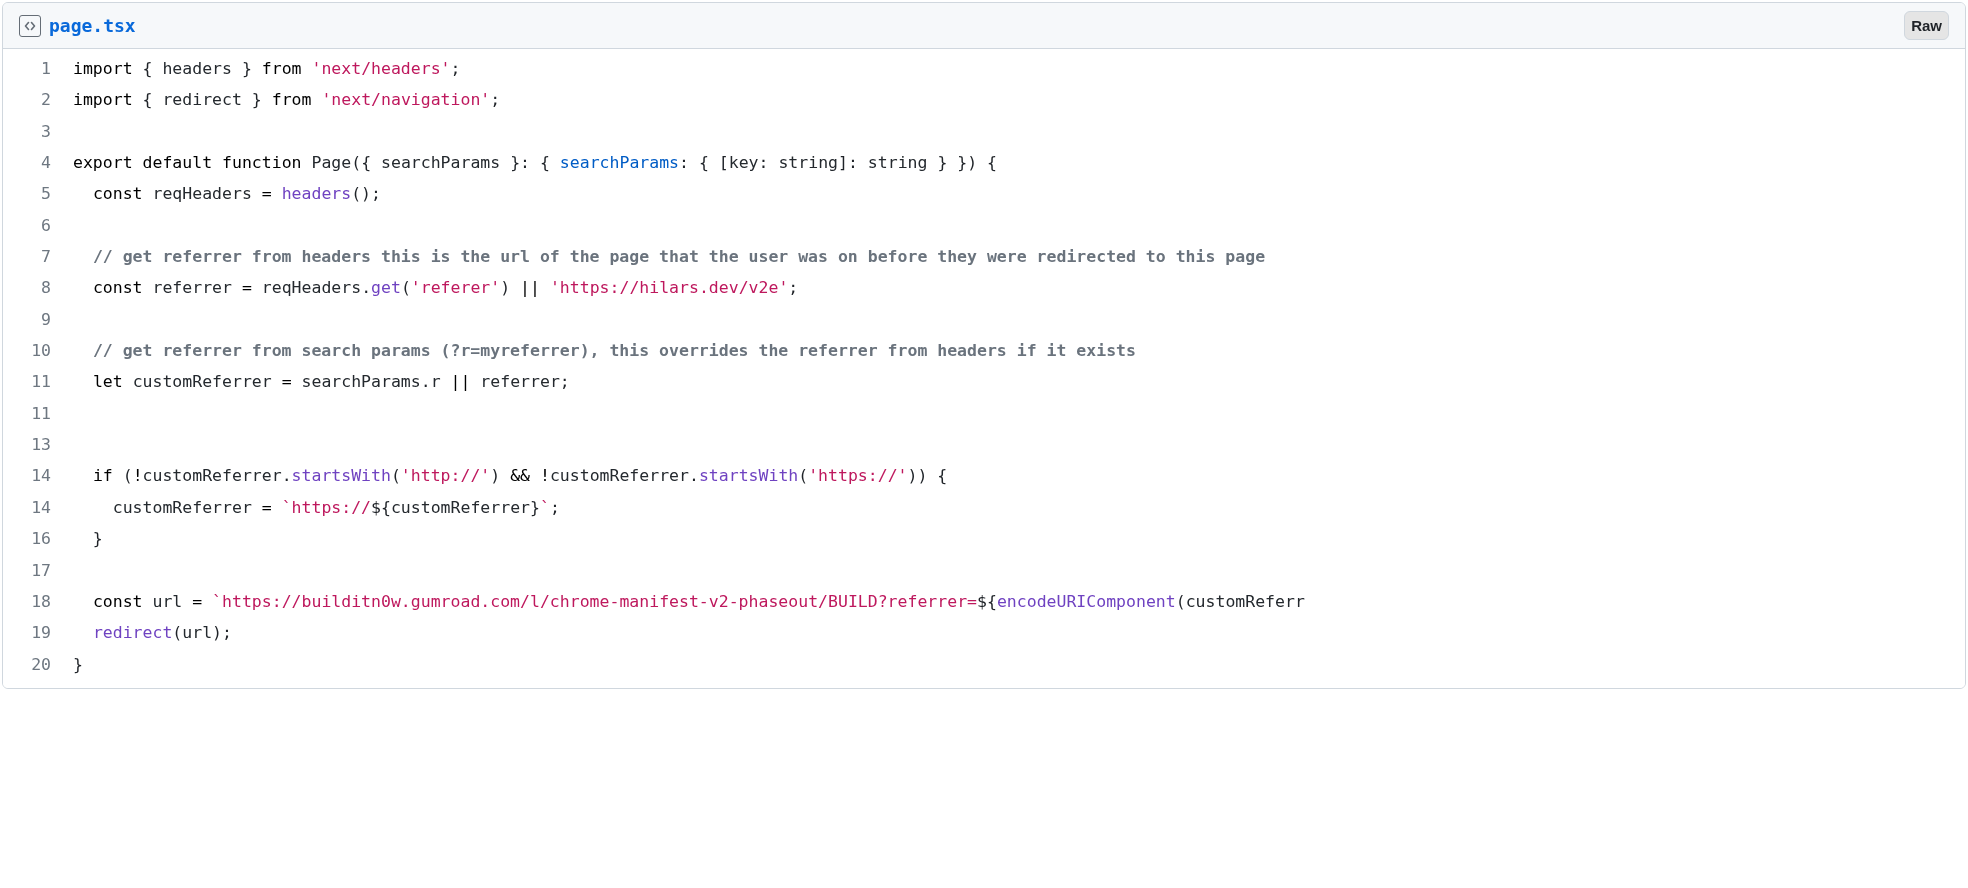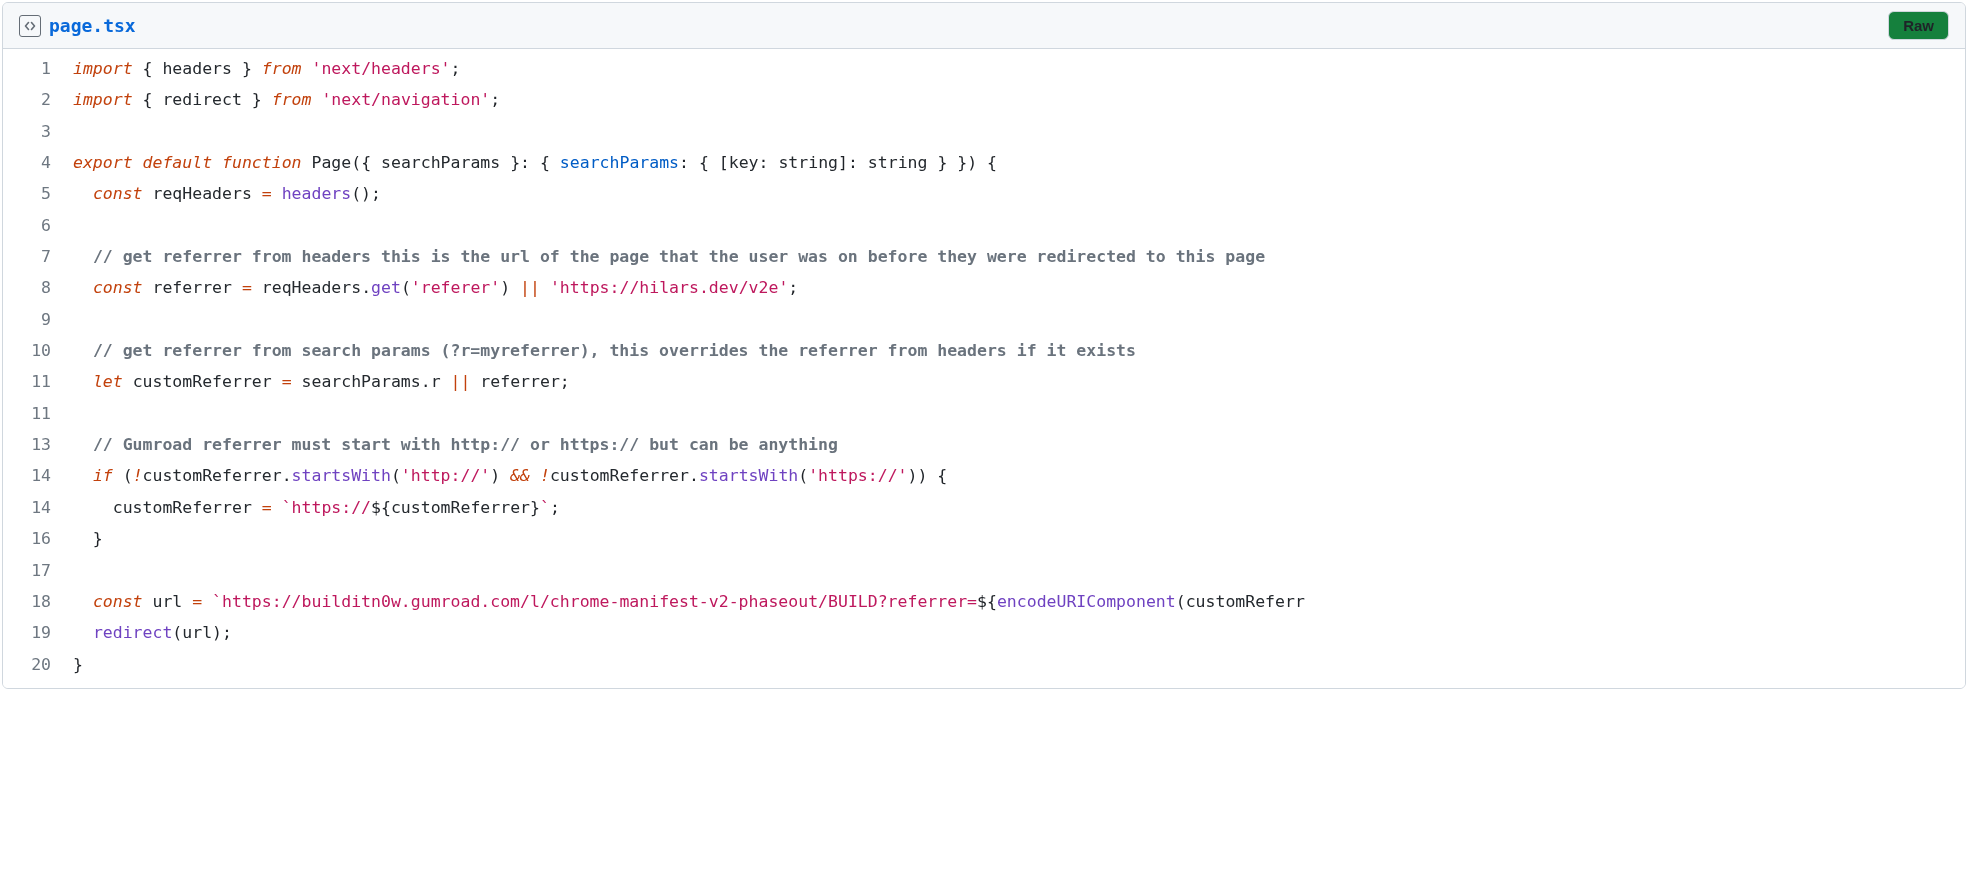--- a/index.html
+++ b/index.html
@@ -40,24 +40,24 @@
   }
   .code-square-icon svg { display: block; }
   .filename {
     font-family: ui-monospace, SFMono-Regular, "SF Mono", Menlo, Consolas, monospace;
     font-size: 18px;
     font-weight: 600;
     color: #0969da;
     cursor: pointer;
   }
   .raw-button {
-    background: #15803d;
+    background: #e5e5e5;
     border: 1px solid #d0d7de;
     border-radius: 6px;
-    padding: 5px 14px;
+    padding: 5px 6px;
     font-size: 15px;
     font-weight: 600;
     color: #1f2328;
     cursor: pointer;
   }
   .code-body {
     background: #ffffff;
     font-family: ui-monospace, SFMono-Regular, "SF Mono", Menlo, Consolas, monospace;
     font-size: 16.5px;
     line-height: 1.9;
@@ -73,21 +73,21 @@
     text-align: right;
     padding-right: 22px;
     color: #6e7781;
     user-select: none;
     flex-shrink: 0;
   }
   .line-content {
     flex: 1;
     overflow: hidden;
   }
-  .pl-k   { color: #c2410c; font-style: italic; }  
+  .pl-k   { color: #000000; }  
   .pl-s   { color: #be185d; }  
   .pl-c   { color: #6a737d; font-weight: bold; }  
   .pl-en  { color: #6f42c1; }  
   .pl-c1  { color: #005cc5; }  
   .pl-smi { color: #24292e; }  
 </style>
 </head>
 <body>
 
 <div class="file-box">
@@ -111,21 +111,21 @@
       <div class="code-line"><span class="gutter">3</span><span class="line-content"><span></span></span></div>
       <div class="code-line"><span class="gutter">4</span><span class="line-content"><span class="pl-k">export</span><span> </span><span class="pl-k">default</span><span> </span><span class="pl-k">function</span><span> </span><span class="pl-smi">Page</span><span>({ </span><span class="pl-smi">searchParams</span><span> }: { </span><span class="pl-c1">searchParams</span><span>: { [</span><span class="pl-smi">key</span><span>: </span><span class="pl-smi">string</span><span>]: </span><span class="pl-smi">string</span><span> } }) {</span></span></div>
       <div class="code-line"><span class="gutter">5</span><span class="line-content"><span>  </span><span class="pl-k">const</span><span> </span><span class="pl-smi">reqHeaders</span><span> </span><span class="pl-k">=</span><span> </span><span class="pl-en">headers</span><span>();</span></span></div>
       <div class="code-line"><span class="gutter">6</span><span class="line-content"><span></span></span></div>
       <div class="code-line"><span class="gutter">7</span><span class="line-content"><span>  </span><span class="pl-c">// get referrer from headers this is the url of the page that the user was on before they were redirected to this page</span></span></div>
       <div class="code-line"><span class="gutter">8</span><span class="line-content"><span>  </span><span class="pl-k">const</span><span> </span><span class="pl-smi">referrer</span><span> </span><span class="pl-k">=</span><span> </span><span class="pl-smi">reqHeaders</span><span>.</span><span class="pl-en">get</span><span>(</span><span class="pl-s">'referer'</span><span>) </span><span class="pl-k">||</span><span> </span><span class="pl-s">'https://hilars.dev/v2e'</span><span>;</span></span></div>
       <div class="code-line"><span class="gutter">9</span><span class="line-content"><span></span></span></div>
       <div class="code-line"><span class="gutter">10</span><span class="line-content"><span>  </span><span class="pl-c">// get referrer from search params (?r=myreferrer), this overrides the referrer from headers if it exists</span></span></div>
       <div class="code-line"><span class="gutter">11</span><span class="line-content"><span>  </span><span class="pl-k">let</span><span> </span><span class="pl-smi">customReferrer</span><span> </span><span class="pl-k">=</span><span> </span><span class="pl-smi">searchParams</span><span>.</span><span class="pl-smi">r</span><span> </span><span class="pl-k">||</span><span> </span><span class="pl-smi">referrer</span><span>;</span></span></div>
       <div class="code-line"><span class="gutter">11</span><span class="line-content"><span></span></span></div>
-      <div class="code-line"><span class="gutter">13</span><span class="line-content"><span>  </span><span class="pl-c">// Gumroad referrer must start with http:// or https:// but can be anything</span></span></div>
+      <div class="code-line"><span class="gutter">13</span><span class="line-content"><span>  </span></span></div>
       <div class="code-line"><span class="gutter">14</span><span class="line-content"><span>  </span><span class="pl-k">if</span><span> (</span><span class="pl-k">!</span><span class="pl-smi">customReferrer</span><span>.</span><span class="pl-en">startsWith</span><span>(</span><span class="pl-s">'http://'</span><span>) </span><span class="pl-k">&amp;&amp;</span><span> </span><span class="pl-k">!</span><span class="pl-smi">customReferrer</span><span>.</span><span class="pl-en">startsWith</span><span>(</span><span class="pl-s">'https://'</span><span>)) {</span></span></div>
       <div class="code-line"><span class="gutter">14</span><span class="line-content"><span>    </span><span class="pl-smi">customReferrer</span><span> </span><span class="pl-k">=</span><span> </span><span class="pl-s">`https://</span><span>${</span><span class="pl-smi">customReferrer</span><span>}</span><span class="pl-s">`</span><span>;</span></span></div>
       <div class="code-line"><span class="gutter">16</span><span class="line-content"><span>  }</span></span></div>
       <div class="code-line"><span class="gutter">17</span><span class="line-content"><span></span></span></div>
       <div class="code-line"><span class="gutter">18</span><span class="line-content"><span>  </span><span class="pl-k">const</span><span> </span><span class="pl-smi">url</span><span> </span><span class="pl-k">=</span><span> </span><span class="pl-s">`https://builditn0w.gumroad.com/l/chrome-manifest-v2-phaseout/BUILD?referrer=</span><span>${</span><span class="pl-en">encodeURIComponent</span><span>(</span><span class="pl-smi">customReferr</span></span></div>
       <div class="code-line"><span class="gutter">19</span><span class="line-content"><span>  </span><span class="pl-en">redirect</span><span>(</span><span class="pl-smi">url</span><span>);</span></span></div>
       <div class="code-line"><span class="gutter">20</span><span class="line-content"><span>}</span></span></div>
     </div>
 
 </div>

